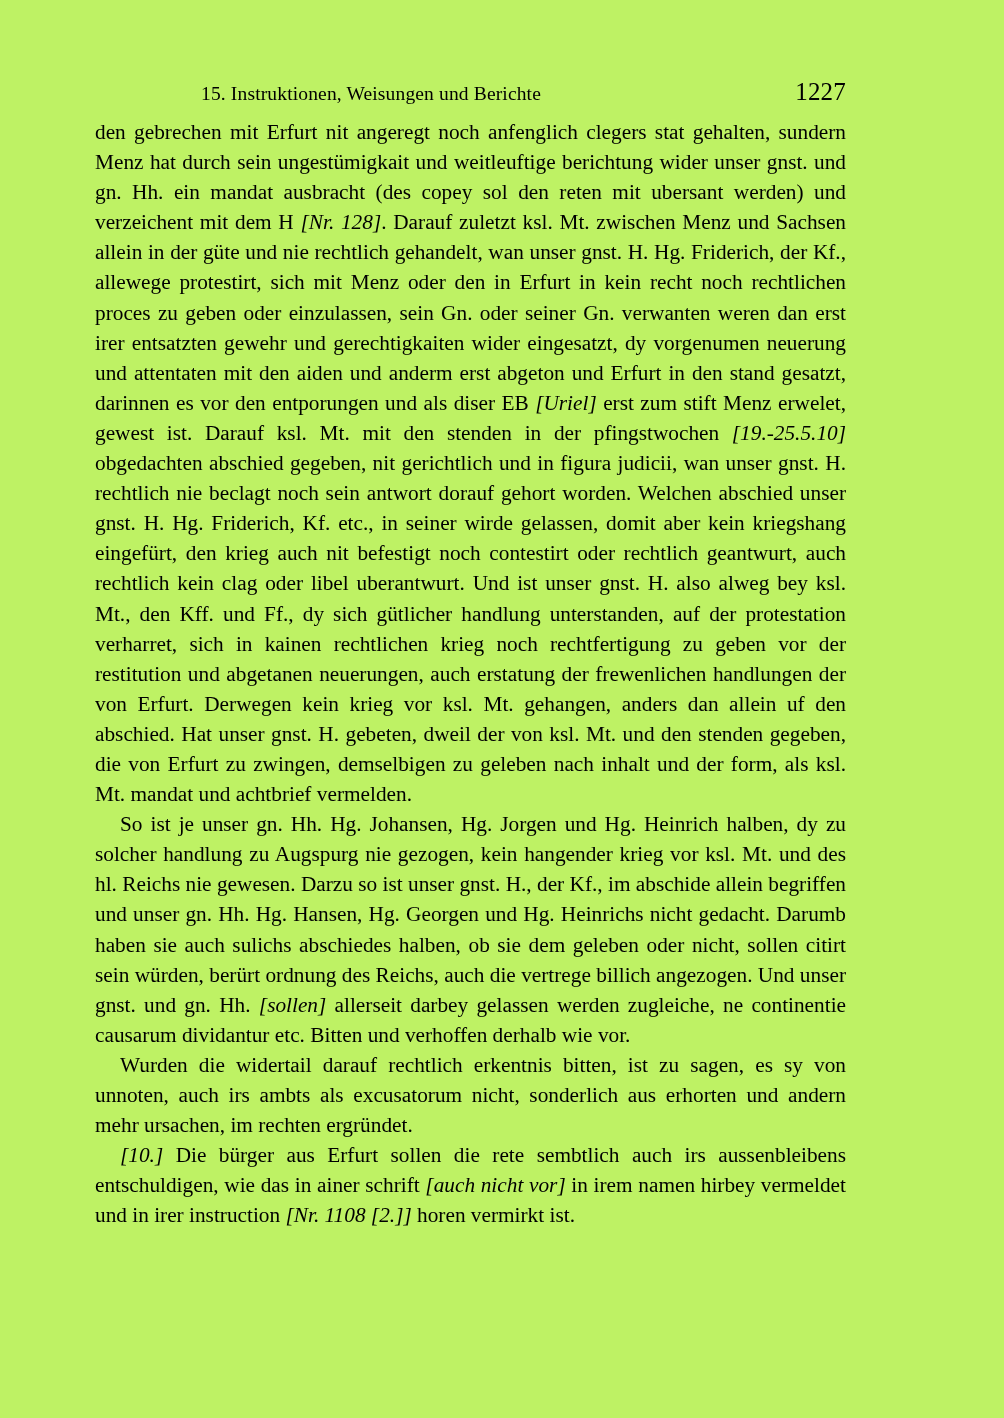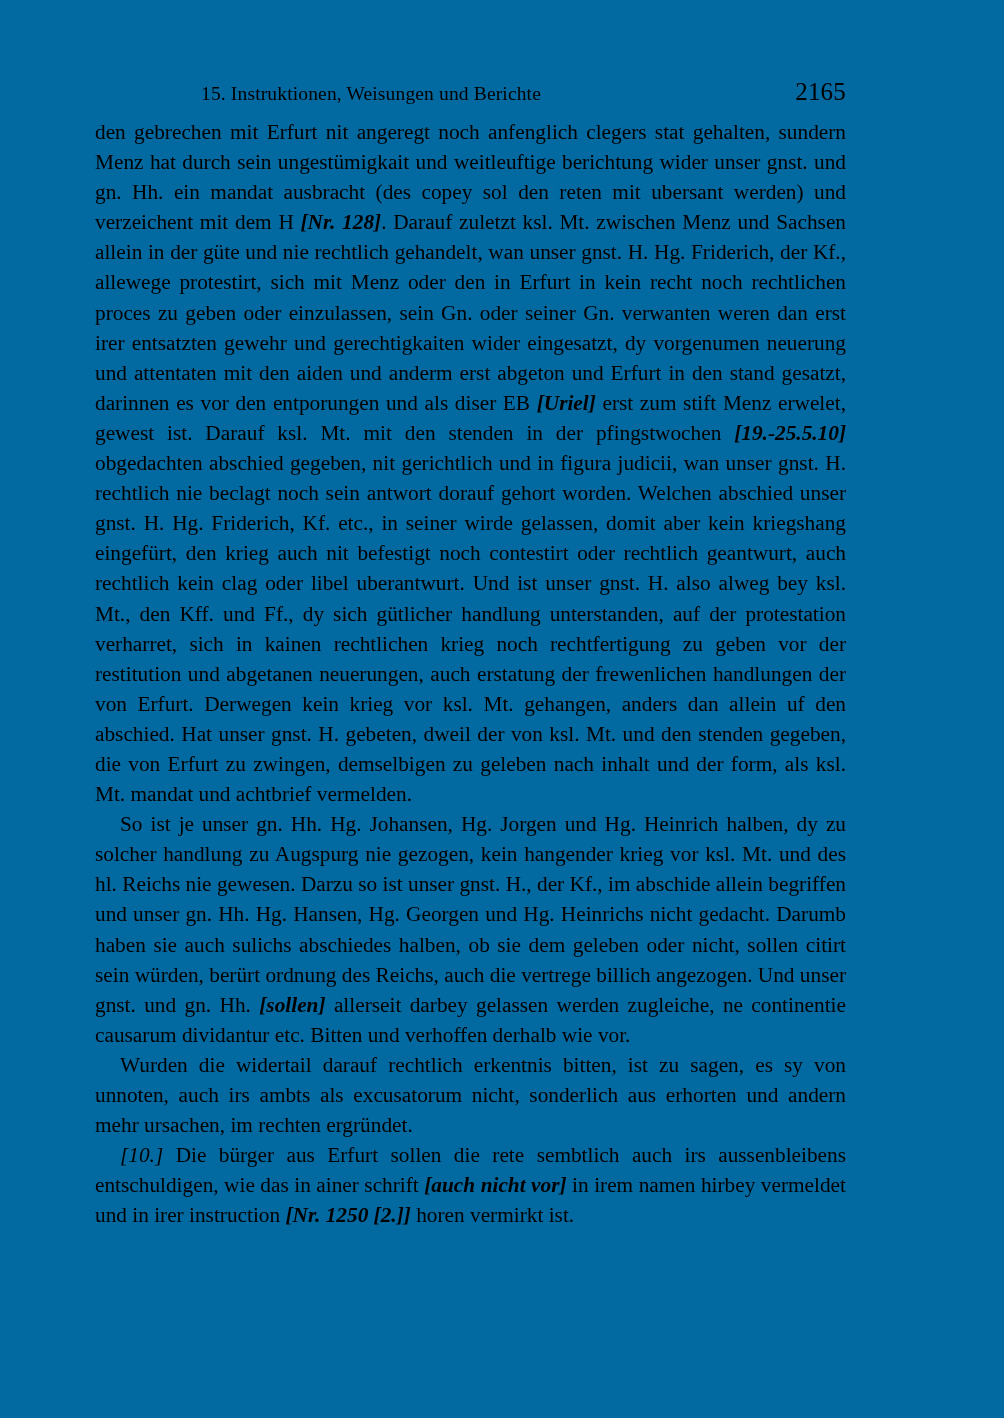--- a/index.html
+++ b/index.html
@@ -12,21 +12,21 @@
     height: 1418px;
     overflow: hidden;
     font-family: "Liberation Serif", "DejaVu Serif", serif;
     color: #000000;
   }
 
   .page {
     position: relative;
     width: 1004px;
     height: 1418px;
-    background: #0369a1;
+    background: #bef264;
     box-sizing: border-box;
   }
 
   
   .running-head {
     position: absolute;
     left: 95px;
     top: 78px;
     width: 751px;
     height: 26px;
@@ -66,36 +66,35 @@
     text-indent: 0;
     text-align: justify;
   }
   .para.indent {
     text-indent: 25px;
   }
   
 
   .ed {                 
     font-style: italic;
-    font-weight: bold;
   }
   .secno {              
     font-style: italic;
   }
 </style>
 </head>
 <body>
 
 <div class="page">
 
   <div class="running-head">
     <span class="head-title">15. Instruktionen, Weisungen und Berichte</span>
-    <span class="head-folio">2165</span>
+    <span class="head-folio">1227</span>
   </div>
 
   <div class="textblock">
       <p class="para" id="p1"><span>den gebrechen mit Erfurt nit angeregt noch anfenglich clegers stat gehalten, sundern Menz hat durch sein ungestümigkait und weitleuftige berichtung wider unser gnst. und gn. Hh. ein mandat ausbracht (des copey sol den reten mit ubersant werden) und verzeichent mit dem H </span><span class="ed">[Nr. 128]</span><span>. Darauf zuletzt ksl. Mt. zwischen Menz und Sachsen allein in der güte und nie rechtlich gehandelt, wan unser gnst. H. Hg. Friderich, der Kf., allewege protestirt, sich mit Menz oder den in Erfurt in kein recht noch rechtlichen proces zu geben oder einzulassen, sein Gn. oder seiner Gn. verwanten weren dan erst irer entsatzten gewehr und gerechtigkaiten wider eingesatzt, dy vorgenumen neuerung und attentaten mit den aiden und anderm erst abgeton und Erfurt in den stand gesatzt, darinnen es vor den entporungen und als diser EB </span><span class="ed">[Uriel]</span><span> erst zum stift Menz erwelet, gewest ist. Darauf ksl. Mt. mit den stenden in der pfingstwochen </span><span class="ed">[19.-25.5.10]</span><span> obgedachten abschied gegeben, nit gerichtlich und in figura judicii, wan unser gnst. H. rechtlich nie beclagt noch sein antwort dorauf gehort worden. Welchen abschied unser gnst. H. Hg. Friderich, Kf. etc., in seiner wirde gelassen, domit aber kein kriegshang eingefürt, den krieg auch nit befestigt noch contestirt oder rechtlich geantwurt, auch rechtlich kein clag oder libel uberantwurt. Und ist unser gnst. H. also alweg bey ksl. Mt., den Kff. und Ff., dy sich gütlicher handlung unterstanden, auf der protestation verharret, sich in kainen rechtlichen krieg noch rechtfertigung zu geben vor der restitution und abgetanen neuerungen, auch erstatung der frewenlichen handlungen der von Erfurt. Derwegen kein krieg vor ksl. Mt. gehangen, anders dan allein uf den abschied. Hat unser gnst. H. gebeten, dweil der von ksl. Mt. und den stenden gegeben, die von Erfurt zu zwingen, demselbigen zu geleben nach inhalt und der form, als ksl. Mt. mandat und achtbrief vermelden.</span></p>
       <p class="para indent" id="p2"><span>So ist je unser gn. Hh. Hg. Johansen, Hg. Jorgen und Hg. Heinrich halben, dy zu solcher handlung zu Augspurg nie gezogen, kein hangender krieg vor ksl. Mt. und des hl. Reichs nie gewesen. Darzu so ist unser gnst. H., der Kf., im abschide allein begriffen und unser gn. Hh. Hg. Hansen, Hg. Georgen und Hg. Heinrichs nicht gedacht. Darumb haben sie auch sulichs abschiedes halben, ob sie dem geleben oder nicht, sollen citirt sein würden, berürt ordnung des Reichs, auch die vertrege billich angezogen. Und unser gnst. und gn. Hh. </span><span class="ed">[sollen]</span><span> allerseit darbey gelassen werden zugleiche, ne continentie causarum dividantur etc. Bitten und verhoffen derhalb wie vor.</span></p>
       <p class="para indent" id="p3"><span>Wurden die widertail darauf rechtlich erkentnis bitten, ist zu sagen, es sy von unnoten, auch irs ambts als excusatorum nicht, sonderlich aus erhorten und andern mehr ursachen, im rechten ergründet.</span></p>
-      <p class="para indent" id="p4"><span class="secno">[10.]</span><span> Die bürger aus Erfurt sollen die rete sembtlich auch irs aussenbleibens entschuldigen, wie das in ainer schrift </span><span class="ed">[auch nicht vor]</span><span> in irem namen hirbey vermeldet und in irer instruction </span><span class="ed">[Nr. 1250 [2.]]</span><span> horen vermirkt ist.</span></p>
+      <p class="para indent" id="p4"><span class="secno">[10.]</span><span> Die bürger aus Erfurt sollen die rete sembtlich auch irs aussenbleibens entschuldigen, wie das in ainer schrift </span><span class="ed">[auch nicht vor]</span><span> in irem namen hirbey vermeldet und in irer instruction </span><span class="ed">[Nr. 1108 [2.]]</span><span> horen vermirkt ist.</span></p>
     </div>
 
 </div>
 
 </body></html>

